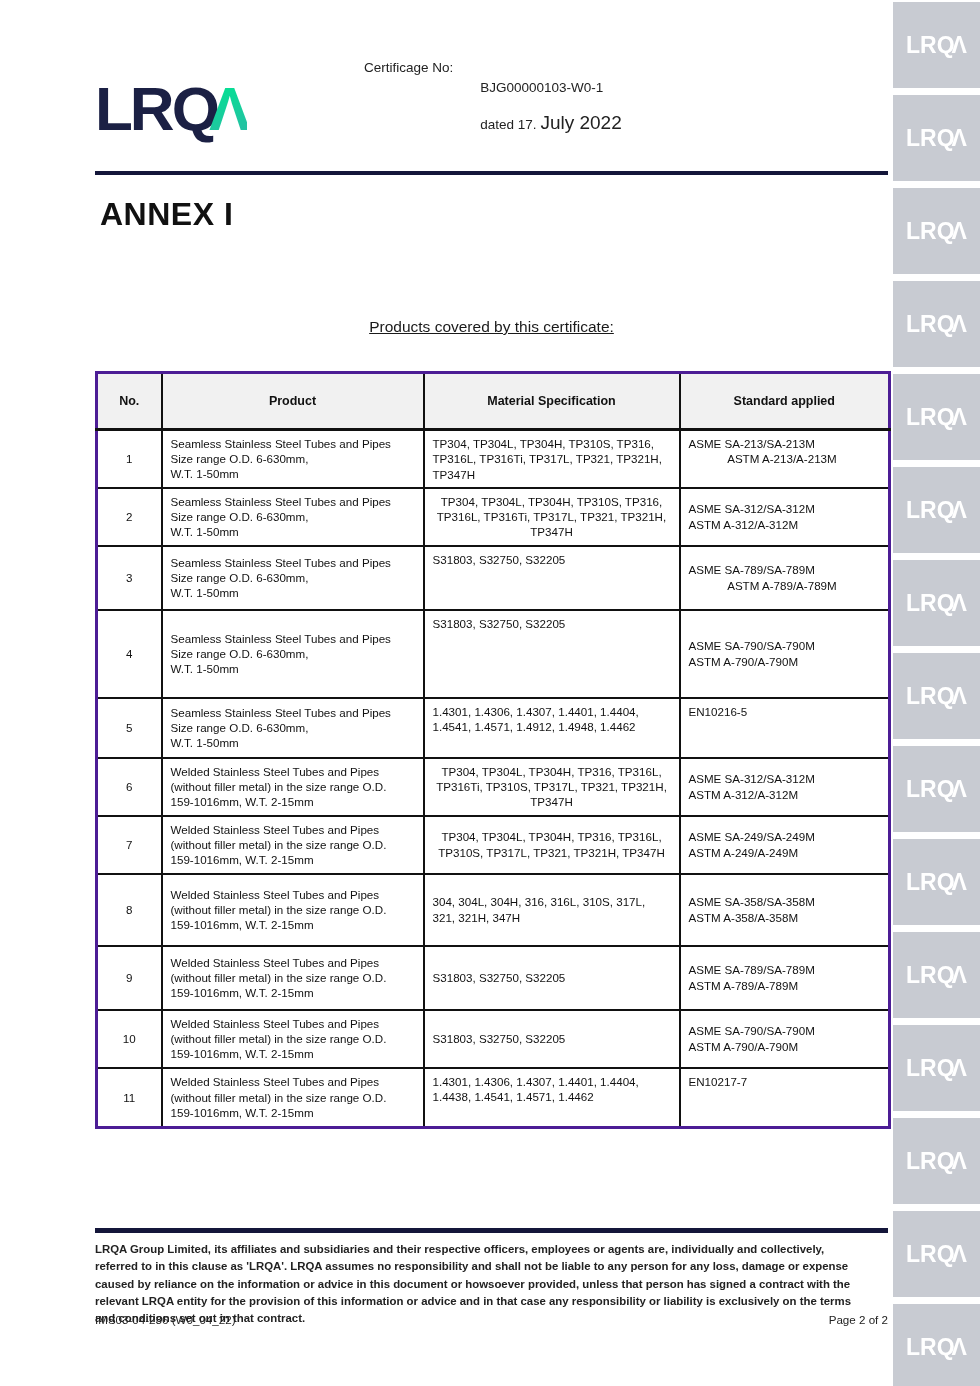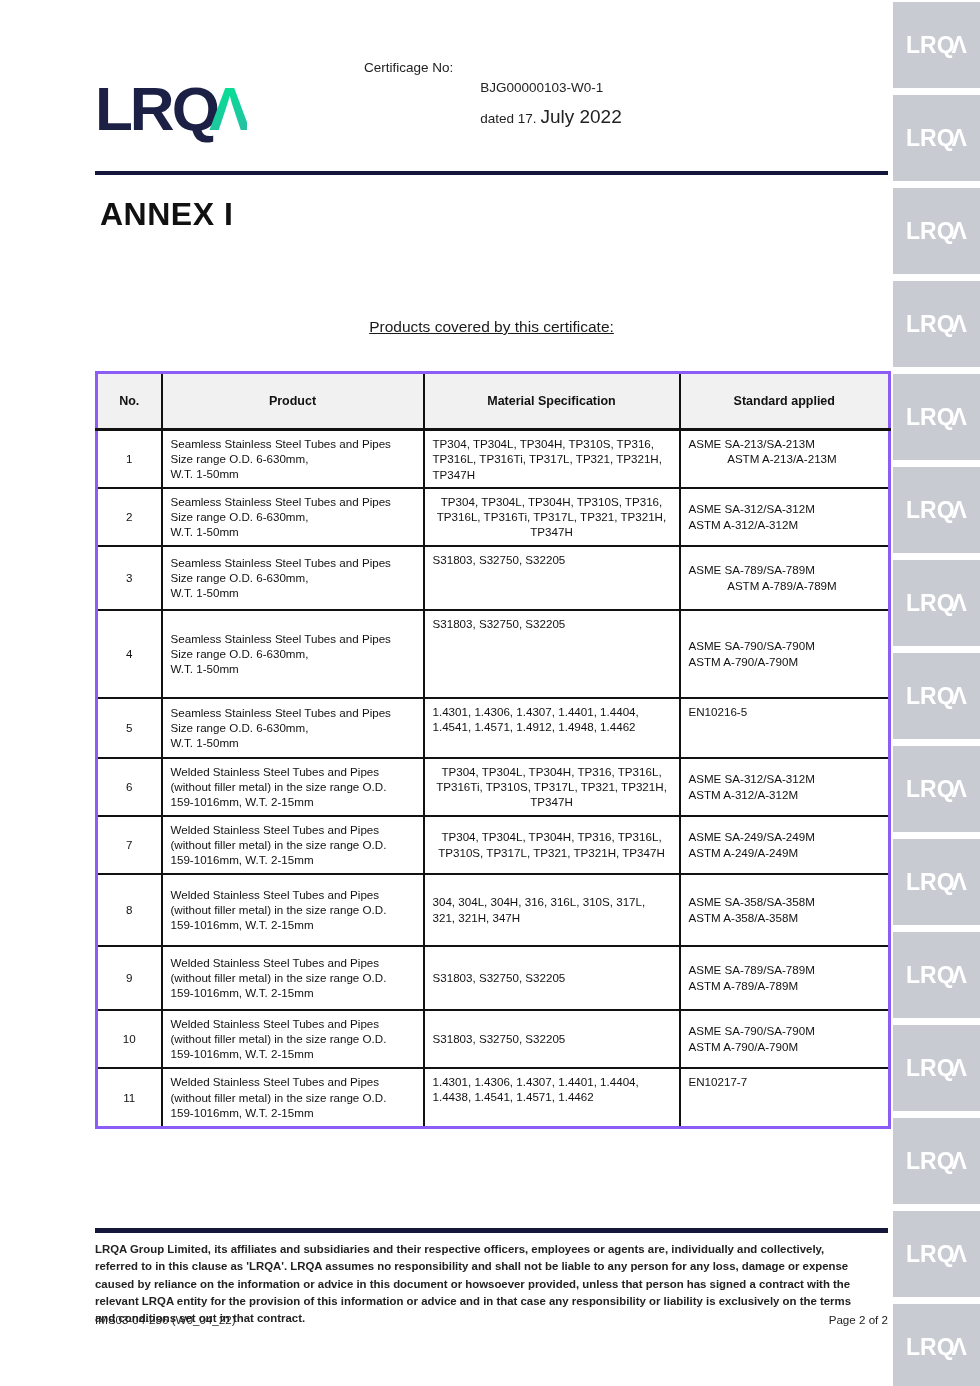--- a/index.html
+++ b/index.html
@@ -19,32 +19,32 @@
 
   
   .logo { position:absolute; left:95px; top:78px; font-weight:800; font-size:62px; line-height:1; letter-spacing:-3px; color:#1b2044; white-space:nowrap;text-align:right; }
   .logo .mark {
     background:linear-gradient(160deg, #00e591 10%, #23c2a2 80%);
     -webkit-background-clip:text; background-clip:text; color:transparent;
     margin-left:-8px; font-weight:800;
   }
   .cert-block { position:absolute; left:364px; top:60px; display:grid; grid-template-columns:auto auto; column-gap:27px; font-size:13.5px; color:#222; }
   .cert-value { white-space:nowrap;margin-top:20px; }
-  .cert-date { grid-column:2; margin-top:11px; white-space:nowrap; }
+  .cert-date { grid-column:2; margin-top:17px; white-space:nowrap; }
   .cert-date .big { font-size:19px; }
 
   .rule { position:absolute; left:95px; width:793px; background:#14163a; }
   .rule-top { top:171px; height:4px; }
   .rule-bottom { top:1228px; height:5px; }
 
   .annex-title { position:absolute; left:100px; top:196px; font-size:32px; font-weight:800; letter-spacing:0.5px; color:#111; }
   .caption { position:absolute; left:95px; top:318px; width:793px; text-align:center; font-size:15.5px; color:#1a1a1a;text-decoration:underline; }
 
   
-  table.products { position:absolute; left:95px; top:371px; width:793px; border-collapse:collapse; border:3px solid #8b5cf6; table-layout:fixed;padding-left:36px; }
+  table.products { position:absolute; left:95px; top:371px; width:793px; border-collapse:collapse; border:3px solid #4c1d95; table-layout:fixed;padding-left:36px; }
   col.c-no { width:65px; } col.c-product { width:262px; } col.c-material { width:256px; } col.c-standard { width:210px; }
   .products th {
     background:#f1f1f1; font-size:12.5px; font-weight:bold; color:#111;
     padding:20px 6px; border:2px solid #111; border-bottom:3px solid #111;
   }
   .products td {
     font-size:11.6px; line-height:1.32; color:#111;
     padding:4px 8px; border:2px solid #111; vertical-align:middle; white-space:pre-wrap;
   }
   .products td.no { text-align:center; }

